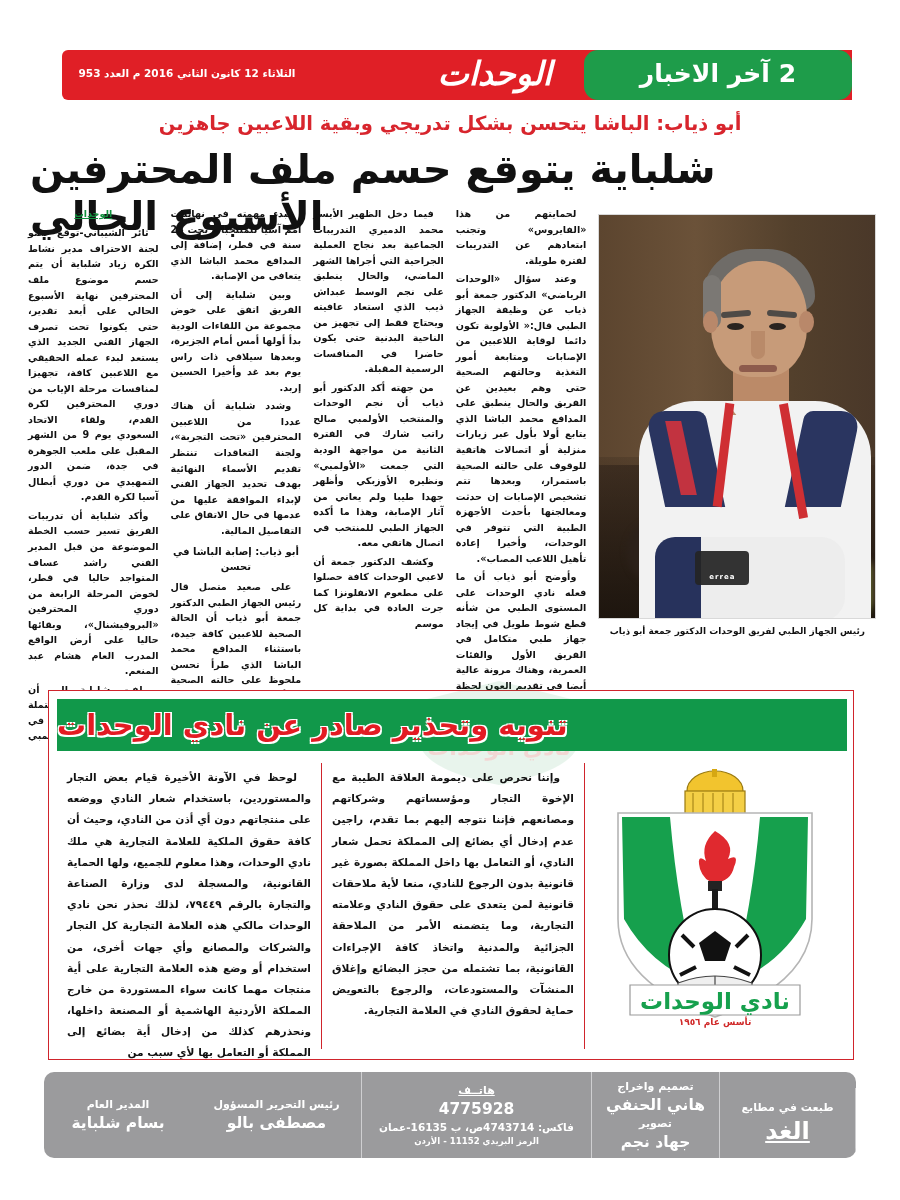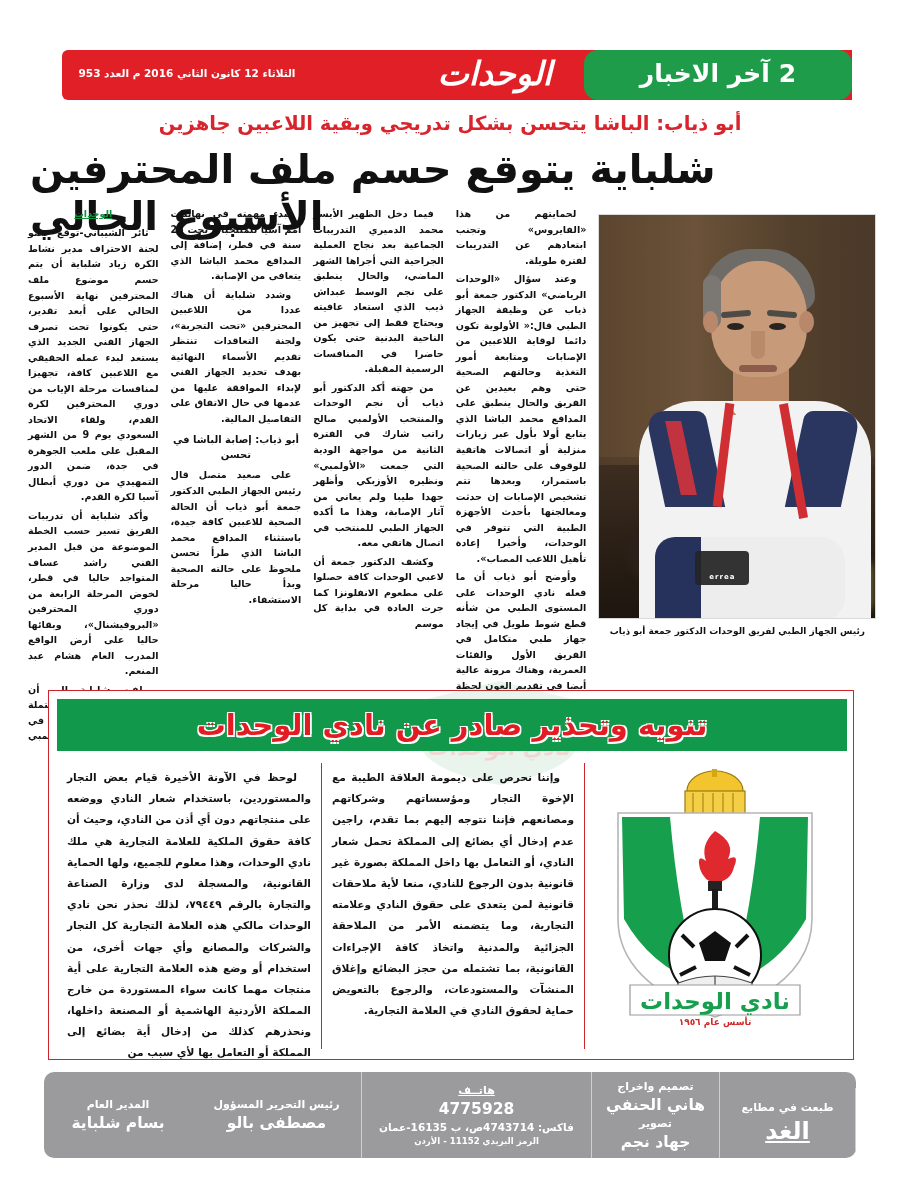--- a/index.html
+++ b/index.html
@@ -173,21 +173,21 @@
     text-align:center; font-size:9px; font-weight:bold; color:#111;
   }
 
   
   .notice {
     position:absolute; left:48px; top:690px; width:806px; height:370px;
     border:1.4px solid #d0242c; background:#fff;
   }
   .notice-band {
     position:absolute; left:8px; top:8px; width:790px; height:52px;
-    background:#11984a; display:flex; align-items:center; justify-content:center;
+    background:#11984a; display:flex; align-items:center; justify-content:flex-end;
   }
   .notice-band-title {
     color:#e31b23; font-size:29px; font-weight:bold;
     text-shadow:1.6px 1.6px 0 #ffffff, -1.2px -1.2px 0 #ffffff,
                 1.6px -1.2px 0 #ffffff, -1.2px 1.6px 0 #ffffff;
   }
   .watermark {
     position:absolute; left:330px; top:-22px; width:240px; height:120px;
     opacity:.20; pointer-events:none;
   }
@@ -247,20 +247,21 @@
 
       <div class="col">
         <div class="byline">الوحدات</div>
         <p>ثائر الشيباني-توقع عضو لجنة الاحتراف مدير نشاط الكرة زياد شلباية أن يتم حسم موضوع ملف المحترفين نهاية الأسبوع الحالي على أبعد تقدير، حتى يكونوا تحت تصرف الجهاز الفني الجديد الذي يستعد لبدء عمله الحقيقي مع اللاعبين كافة، تجهيزا لمنافسات مرحلة الإياب من دوري المحترفين لكرة القدم، ولقاء الاتحاد السعودي يوم 9 من الشهر المقبل على ملعب الجوهرة في جدة، ضمن الدور التمهيدي من دوري أبطال آسيا لكرة القدم.</p>
         <p>وأكد شلباية أن تدريبات الفريق تسير حسب الخطة الموضوعة من قبل المدير الفني راشد عساف المتواجد حاليا في قطر، لخوض المرحلة الرابعة من دوري المحترفين «البروفيشنال»، وبقائها حاليا على أرض الواقع المدرب العام هشام عبد المنعم.</p>
         <p>ولفت شلباية إلى أن تدريبات الفريق غير مكتملة بسبب تواجد عدة لاعبين في صفوف المنتخب الأولمبي الذي يستعد يوم بعد غد</p>
       </div>
 
       <div class="col">
         <p>لبدء مهمته في نهائيات أمم آسيا للمنتخبات تحت 23 سنة في قطر، إضافة إلى المدافع محمد الباشا الذي يتعافى من الإصابة.</p>
+        <p>وبين شلباية إلى أن الفريق اتفق على خوض مجموعة من اللقاءات الودية بدأ أولها أمس أمام الجزيرة، وبعدها سيلاقي ذات راس يوم بعد غد وأخيرا الحسين إربد.</p>
         <p>وشدد شلباية أن هناك عددا من اللاعبين المحترفين «تحت التجربة»، ولجنة التعاقدات تنتظر تقديم الأسماء النهائية بهدف تحديد الجهاز الفني لإبداء الموافقة عليها من عدمها في حال الاتفاق على التفاصيل المالية.</p>
         <div class="subhead">أبو ذياب: إصابة الباشا في تحسن</div>
         <p>على صعيد متصل قال رئيس الجهاز الطبي الدكتور جمعة أبو ذياب أن الحالة الصحية للاعبين كافة جيدة، باستثناء المدافع محمد الباشا الذي طرأ تحسن ملحوظ على حالته الصحية وبدأ حاليا مرحلة الاستشفاء.</p>
       </div>
 
       <div class="col">
         <p>فيما دخل الظهير الأيسر محمد الدميري التدريبات الجماعية بعد نجاح العملية الجراحية التي أجراها الشهر الماضي، والحال ينطبق على نجم الوسط عبداش ذيب الذي استعاد عافيته ويحتاج فقط إلى تجهيز من الناحية البدنية حتى يكون حاضرا في المنافسات الرسمية المقبلة.</p>
         <p>من جهته أكد الدكتور أبو ذياب أن نجم الوحدات والمنتخب الأولمبي صالح راتب شارك في الفترة الثانية من مواجهة الودية التي جمعت «الأولمبي» ونظيره الأوزبكي وأظهر جهدا طيبا ولم يعاني من آثار الإصابة، وهذا ما أكده الجهاز الطبي للمنتخب في اتصال هاتفي معه.</p>
         <p>وكشف الدكتور جمعة أن لاعبي الوحدات كافة حصلوا على مطعوم الانفلونزا كما جرت العادة في بداية كل موسم</p>
       </div>

